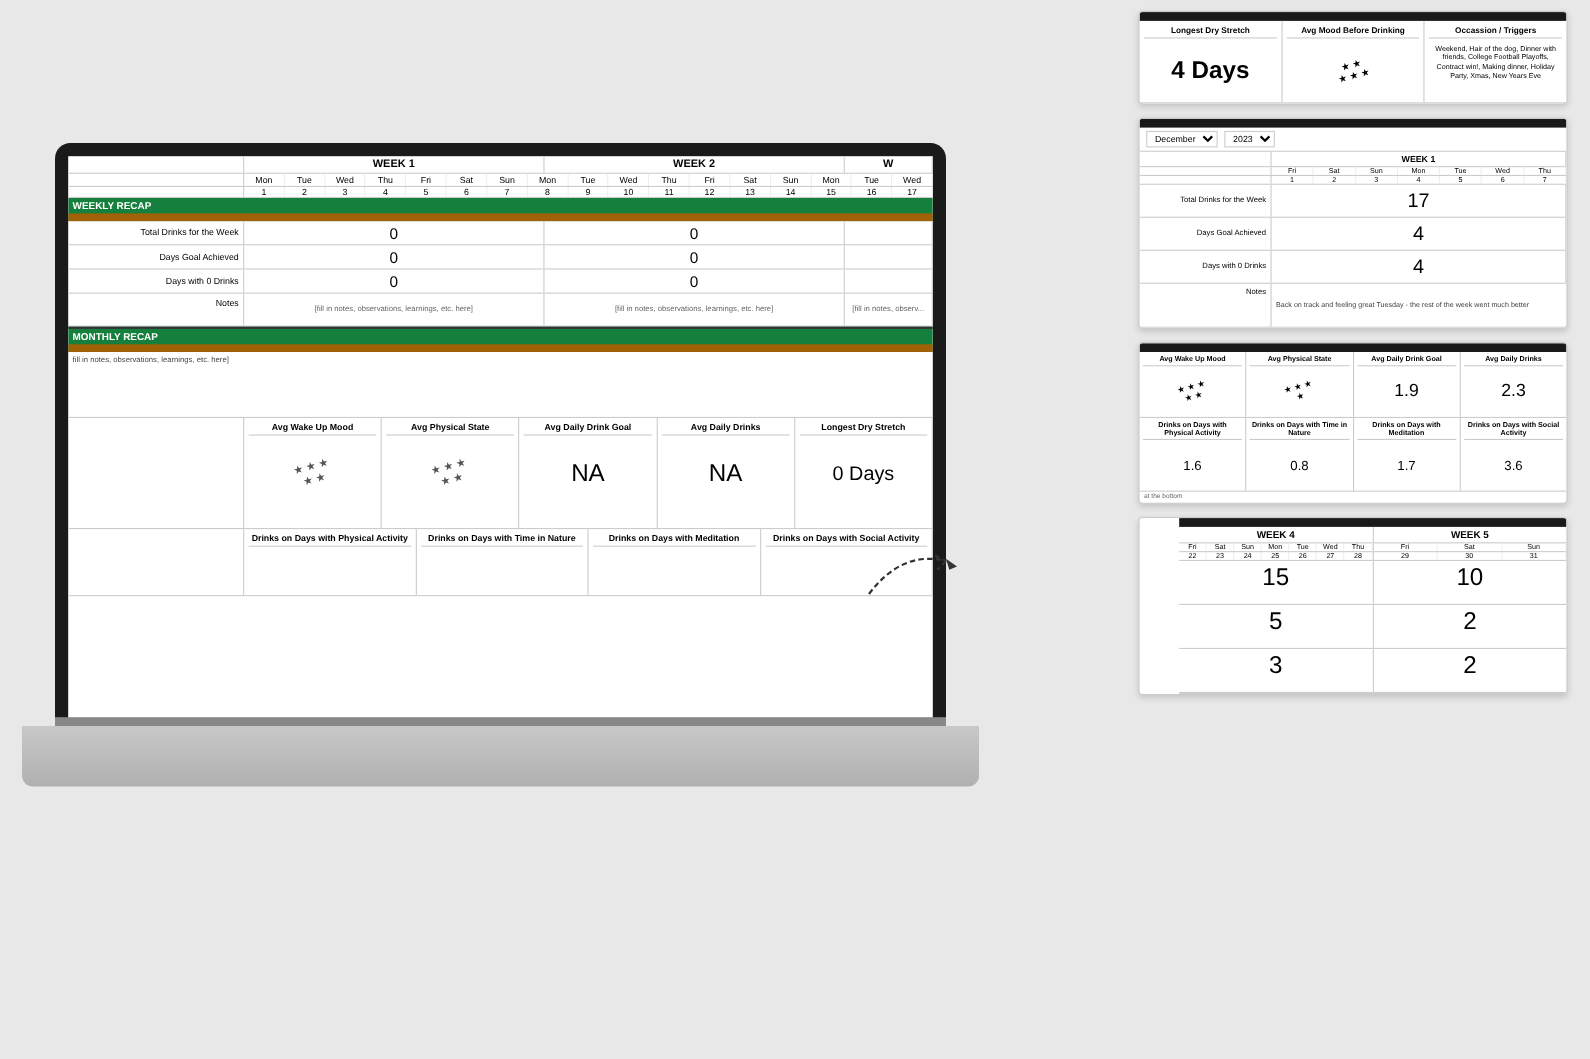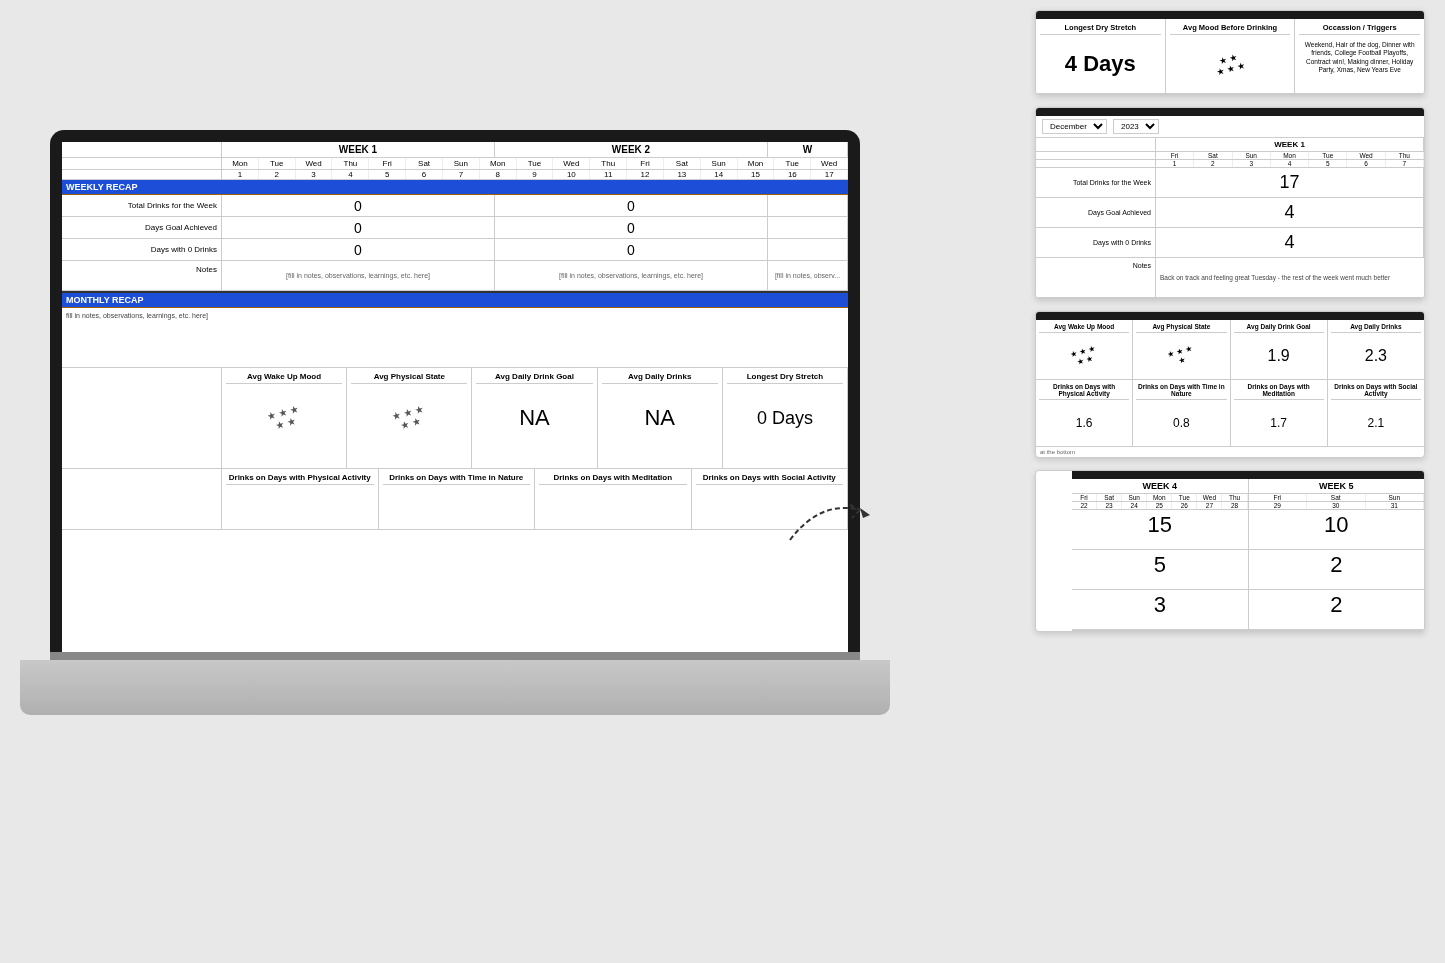--- a/index.html
+++ b/index.html
@@ -107,26 +107,26 @@
     }
     .dates-row .spacer { width: 160px; min-width: 160px; border-right: 1px solid #ccc; }
     .date-cell {
       flex: 1;
       text-align: center;
       font-size: 8px;
       border-right: 1px solid #eee;
     }
 
     .section-label {
-      background: #1d4ed8;
+      background: #15803d;
       color: white;
       font-weight: bold;
       font-size: 9px;
       padding: 2px 4px;
-      border-bottom: 1px solid #a16207;
+      border-bottom: 7px solid #a16207;
     }
     .data-row {
       display: flex;
       border-bottom: 1px solid #ccc;
       min-height: 22px;
     }
     .row-label {
       width: 160px;
       min-width: 160px;
       border-right: 1px solid #ccc;
@@ -795,21 +795,21 @@
       <div class="panel3-bottom-stat">
         <div class="panel3-bottom-title">Drinks on Days with Time in Nature</div>
         <div class="panel3-bottom-value">0.8</div>
       </div>
       <div class="panel3-bottom-stat">
         <div class="panel3-bottom-title">Drinks on Days with Meditation</div>
         <div class="panel3-bottom-value">1.7</div>
       </div>
       <div class="panel3-bottom-stat">
         <div class="panel3-bottom-title">Drinks on Days with Social Activity</div>
-        <div class="panel3-bottom-value">2.1</div>
+        <div class="panel3-bottom-value">3.6</div>
       </div>
     </div>
     <div class="panel3-note">at the bottom</div>
   </div>
 
   <div class="panel" style="width:390px;padding-left:36px;">
     <div class="panel4-header"></div>
     <div class="panel4-weeks">
 
       <div class="panel4-week-block">

